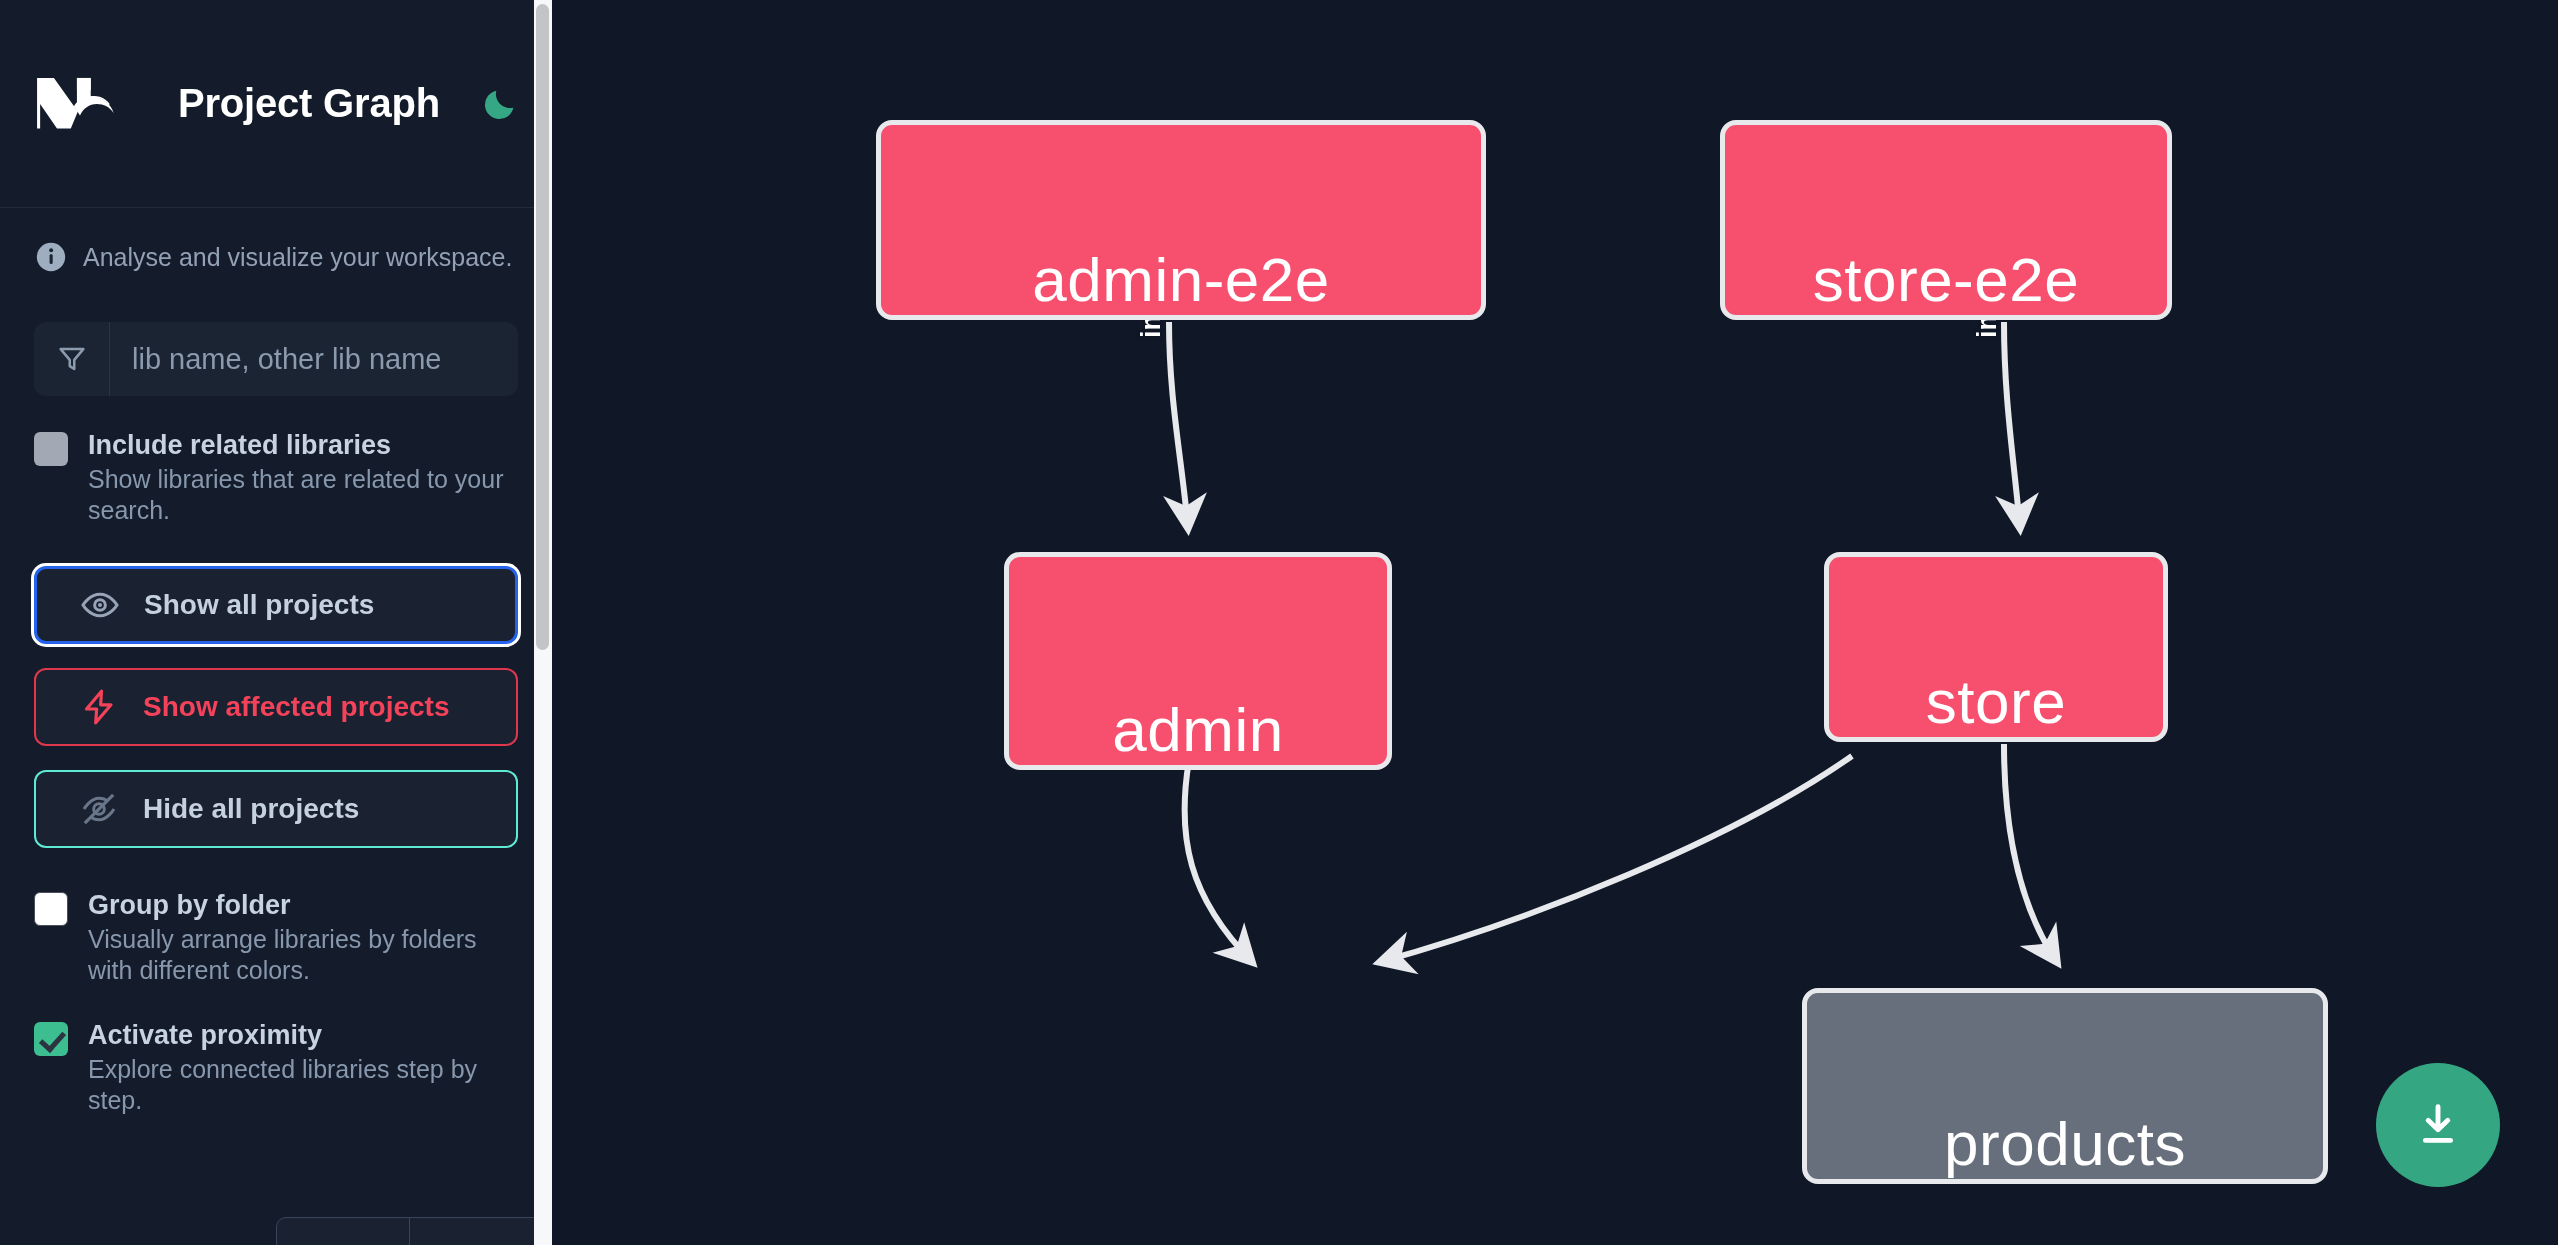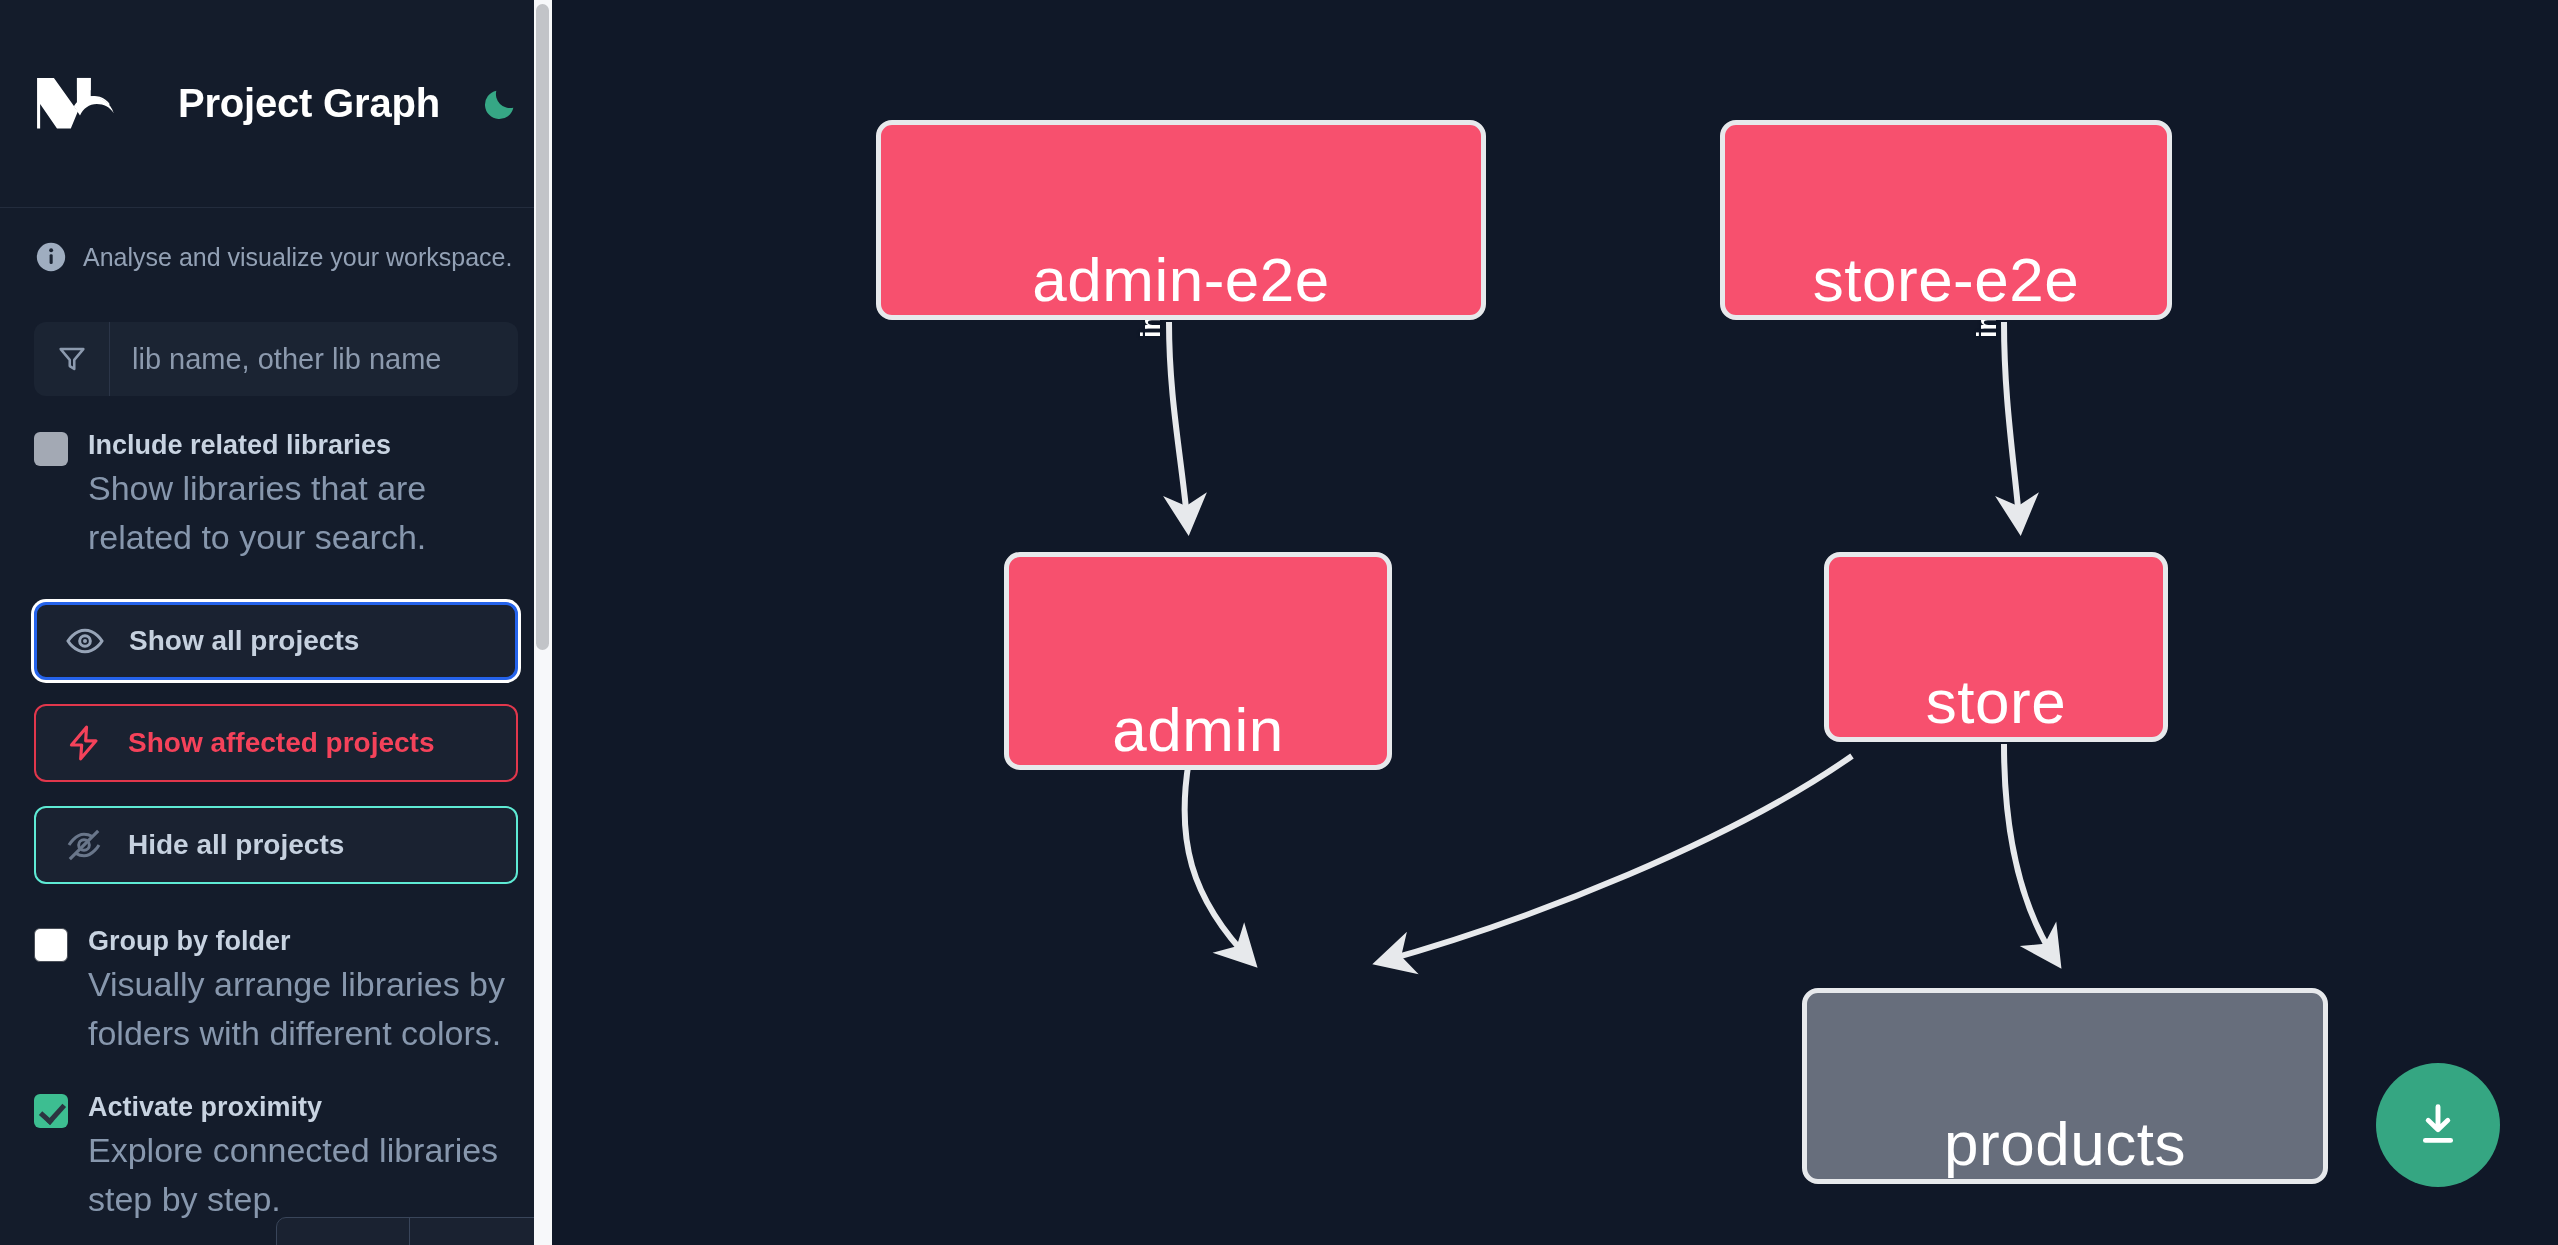--- a/index.html
+++ b/index.html
@@ -109,32 +109,32 @@
   }
   .check-texts { display: flex; flex-direction: column; }
   .check-label {
     color: #C8D3E1;
     font-size: 27px;
     font-weight: 700;
     line-height: 38px;
   }
   .check-desc {
     color: #8797AD;
-    font-size: 34px;
-    line-height: 49px;
+    font-size: 25px;
+    line-height: 31px;
     max-width: 430px;
   }
 
   
   .btn-group { padding: 40px 34px 0 34px; display: flex; flex-direction: column; gap: 24px; }
   .btn {
     height: 78px;
     border-radius: 12px;
     display: flex; align-items: center;
-    padding: 0 28px;
+    padding: 0 43px;
     gap: 24px;
     background: #1A2231;
     cursor: pointer;
     position: relative;
   }
   .btn-label { font-size: 28px; font-weight: 700; white-space: nowrap; }
   .btn.focused {
     border: 3px solid #2563EB;
     box-shadow: 0 0 0 3px #FFFFFF;
   }

